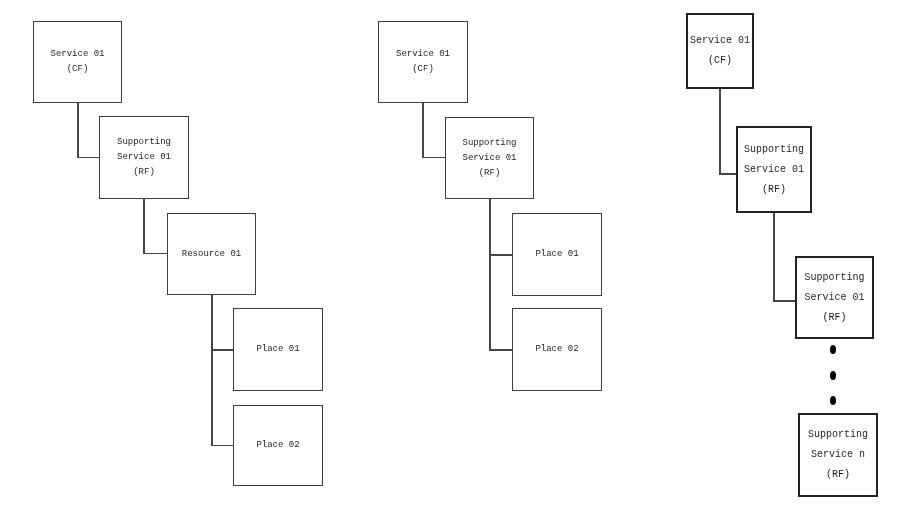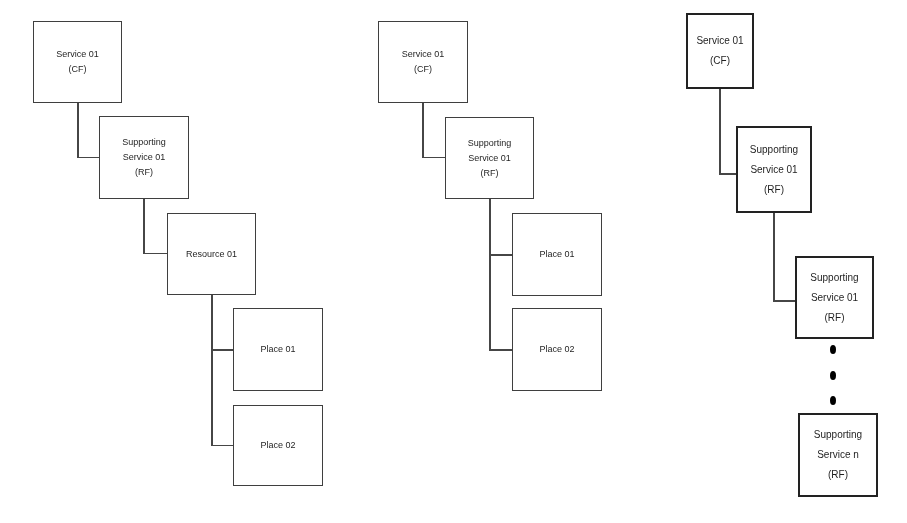--- a/index.html
+++ b/index.html
@@ -3,21 +3,21 @@
 <meta charset="utf-8">
 <style>
   :root {
     --background: #ffffff;
     --box-border: #3f3f3f;
     --box-border-emphasis: #222222;
     --connector: #464646;
     --text: #1f1f1f;
     --ellipsis-dot: #000000;
   }
-  * { margin: 0; padding: 0; box-sizing: border-box; }
+  * { margin: 0; padding: 0; box-sizing: border-box; font-family: Liberation Mono, monospace; }
   html, body { background: var(--background); }
   .canvas {
     position: relative;
     width: 907px;
     height: 523px;
     background: var(--background);
     overflow: hidden;
     font-family: "Liberation Sans", sans-serif;
   }
   .box {

